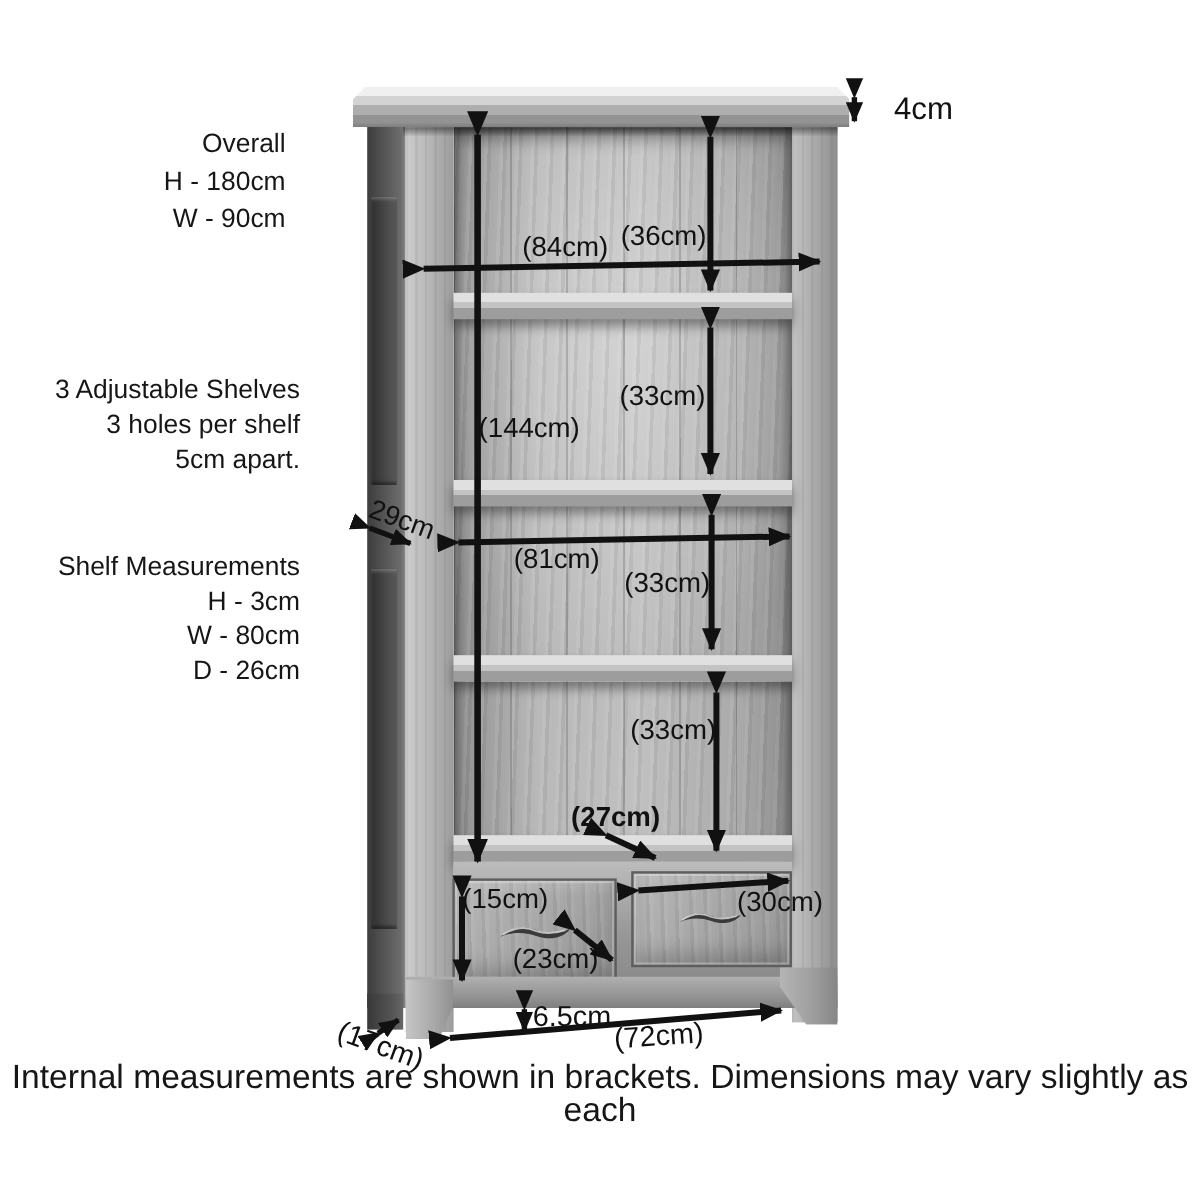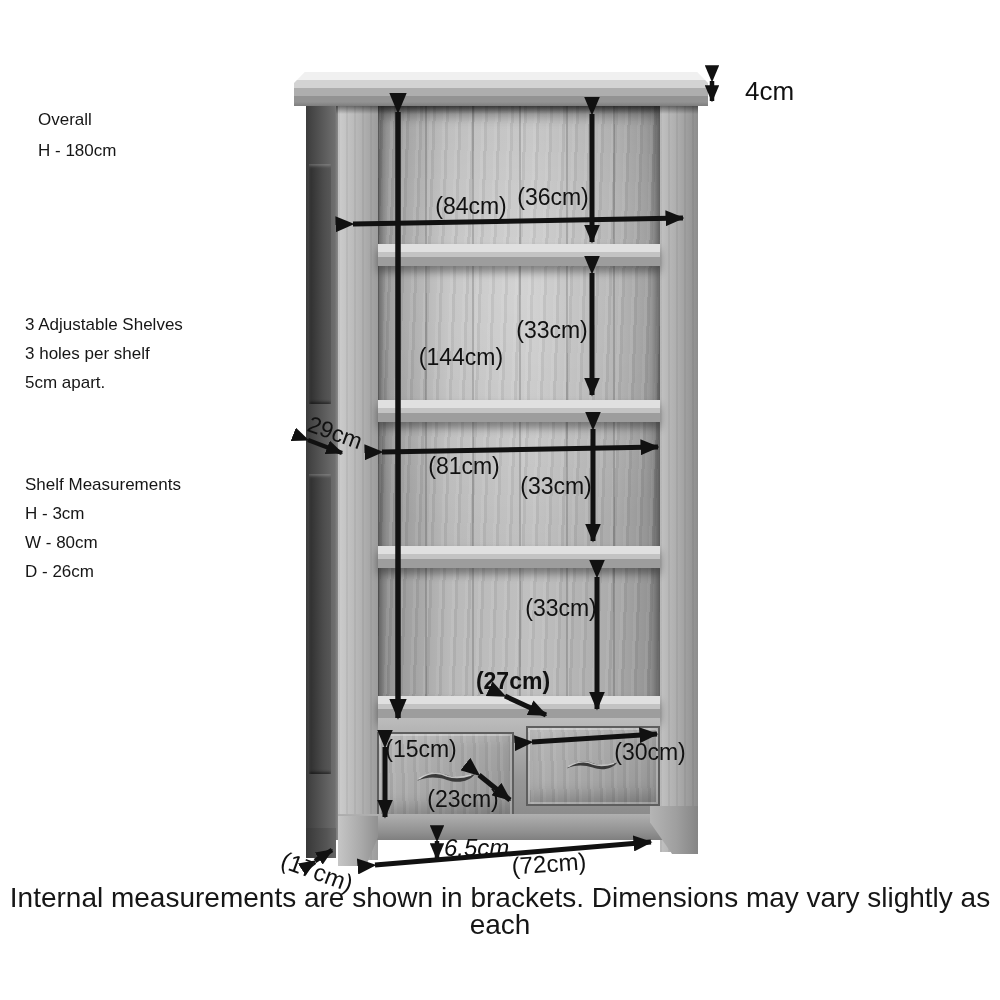--- a/index.html
+++ b/index.html
@@ -1,23 +1,23 @@
 <!DOCTYPE html>
 <html><head>
 <meta charset="utf-8">
 <style>
   html,body{margin:0;padding:0;background:#fff;}
   .stage{position:relative;width:1000px;height:1000px;background:#ffffff;overflow:hidden;
          font-family:"Liberation Sans", sans-serif;color:#1c1c1c;}
 
   
-  .info{position:absolute;text-align:left;font-size:17px;line-height:31px;color:#161616;}
+  .info{position:absolute;text-align:right;font-size:22px;line-height:31px;color:#161616;}
   .info.block-overall{left:38px;top:104px;width:200px;}
   .info.block-adjust{left:25px;top:310px;width:225px;line-height:29px;}
-  .info.block-shelfm{left:25px;top:470px;width:225px;line-height:29px;}
+  .info.block-shelfm{left:25px;top:457px;width:225px;line-height:29px;}
 
   
   .footer{position:absolute;left:0;top:884px;width:1000px;text-align:center;
           font-size:28px;line-height:27px;color:#161616;}
 
   
   .part{position:absolute;}
   .crown{left:294px;top:72px;width:414px;height:34px;z-index:4;
     clip-path:polygon(0 32%,2.6% 0,97.4% 0,100% 32%,100% 100%,0 100%);
     background:linear-gradient(180deg,#f0f0f0 0 24%,#d3d3d3 24% 46%,#aeaeae 46% 70%,#939393 70% 88%,#7d7d7d);}
@@ -75,20 +75,21 @@
   .ml-left{transform:translate(0,-50%);}
 </style>
 </head>
 <body>
 
 <div class="stage">
 
   <div class="info block-overall">
     <div>Overall</div>
     <div>H - 180cm</div>
+    <div>W - 90cm</div>
   </div>
   <div class="info block-adjust">
     <div>3 Adjustable Shelves</div>
     <div>3 holes per shelf</div>
     <div>5cm apart.</div>
   </div>
   <div class="info block-shelfm">
     <div>Shelf Measurements</div>
     <div>H - 3cm</div>
     <div>W - 80cm</div>
@@ -149,31 +150,31 @@
       <line x1="479" y1="775" x2="510" y2="800"></line>
       <line x1="437" y1="841" x2="437" y2="859" stroke-width="4.5"></line>
       <line x1="375" y1="865" x2="651" y2="842"></line>
       <line x1="315" y1="861" x2="332" y2="850" stroke-width="4.5"></line>
     </g>
   </svg>
 
   <div class="ml ml-left" style="left:706px;top:91px;font-size:26px;margin-left:39px;">4cm</div>
   <div class="ml" style="left:455px;top:206px;margin-left:16px;">(84cm)</div>
   <div class="ml" style="left:553px;top:197px;">(36cm)</div>
-  <div class="ml" style="left:441px;top:357px;margin-left:20px;">(144cm)</div>
+  <div class="ml" style="left:441px;top:357px;">(144cm)</div>
   <div class="ml" style="left:335px;top:433px;transform:translate(-50%,-50%) rotate(20deg);">29cm</div>
   <div class="ml" style="left:552px;top:330px;">(33cm)</div>
   <div class="ml" style="left:452px;top:466px;margin-left:12px;">(81cm)</div>
   <div class="ml" style="left:556px;top:486px;">(33cm)</div>
   <div class="ml" style="left:561px;top:608px;">(33cm)</div>
   <div class="ml" style="left:513px;top:681px;font-weight:bold;">(27cm)</div>
   <div class="ml" style="left:421px;top:749px;">(15cm)</div>
   <div class="ml" style="left:650px;top:752px;">(30cm)</div>
   <div class="ml" style="left:463px;top:799px;">(23cm)</div>
-  <div class="ml ml-left" style="left:444px;top:848px;font-size:24px;font-style:italic;">6.5cm</div>
+  <div class="ml ml-left" style="left:444px;top:848px;font-size:24px;">6.5cm</div>
   <div class="ml" style="left:549px;top:864px;font-size:24px;transform:translate(-50%,-50%) rotate(-4deg);">(72cm)</div>
   <div class="ml" style="left:317px;top:872px;font-size:24px;transform:translate(-50%,-50%) rotate(20deg);">(17cm)</div>
 
   <div class="footer">
     <div>Internal measurements are shown in brackets. Dimensions may vary slightly as each</div>
   </div>
 
 </div>
 
 </body></html>

